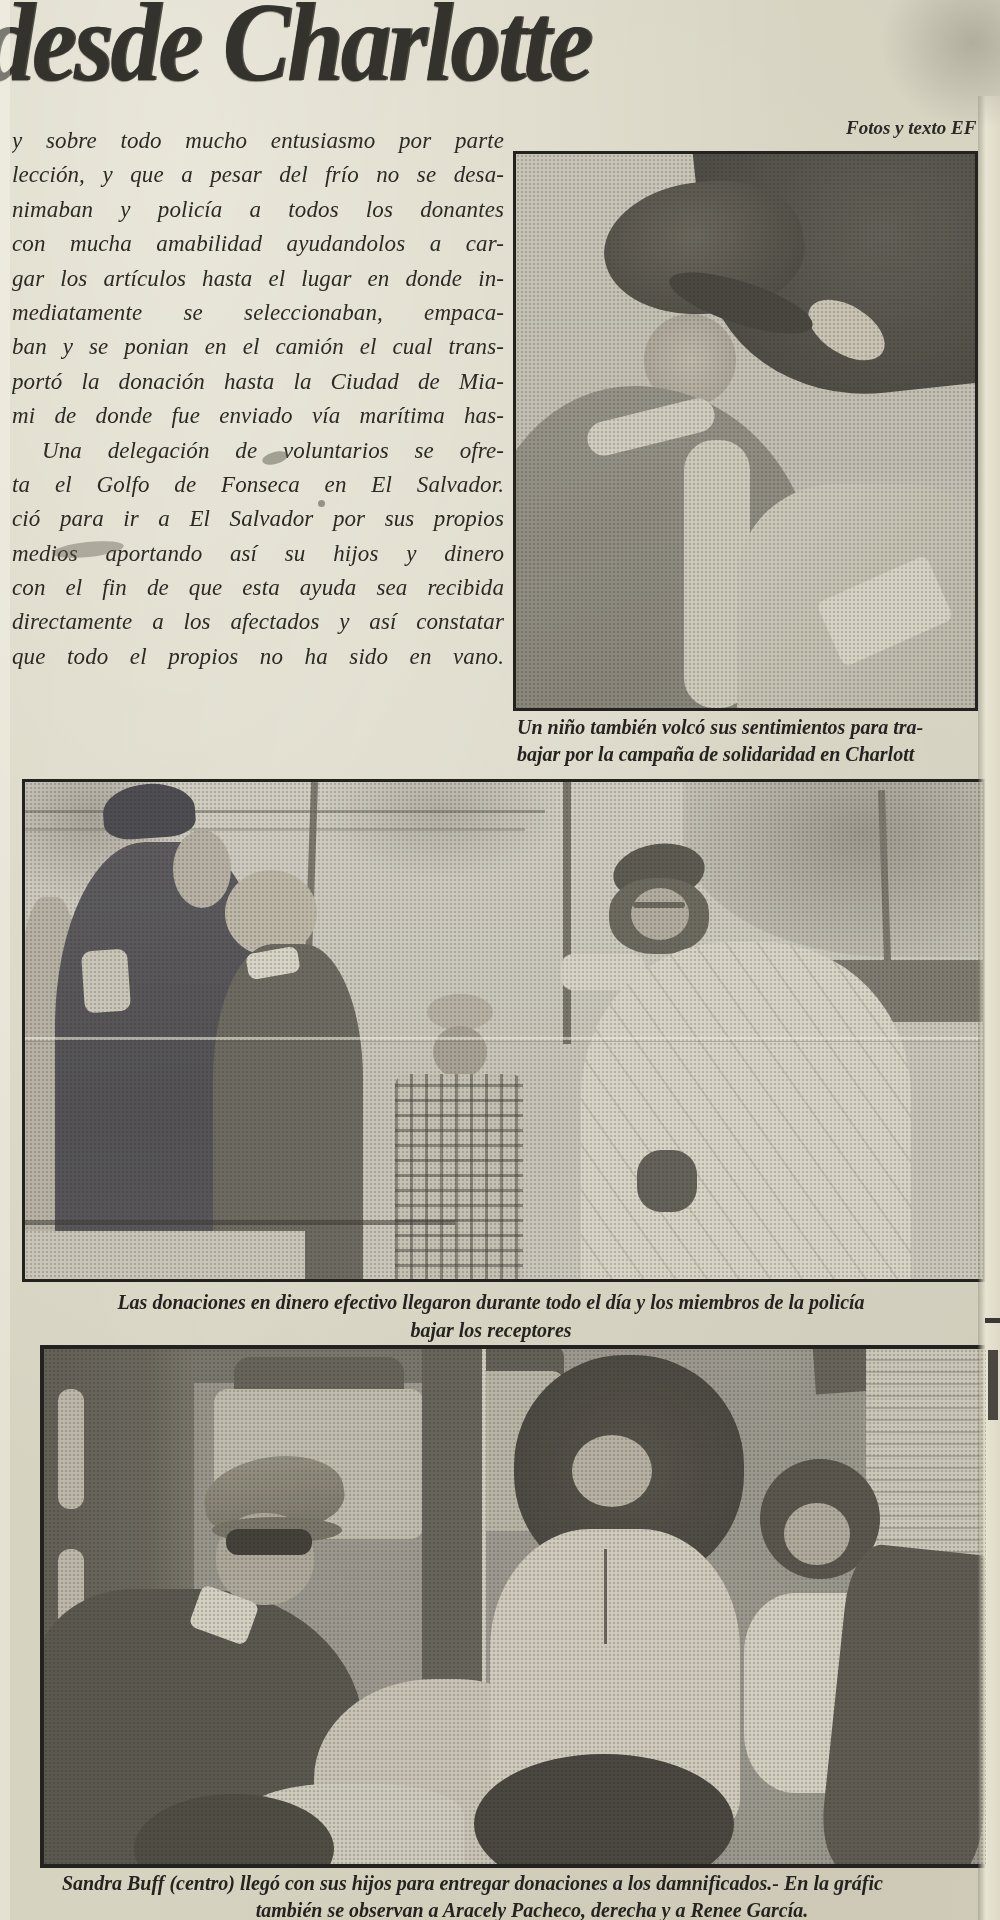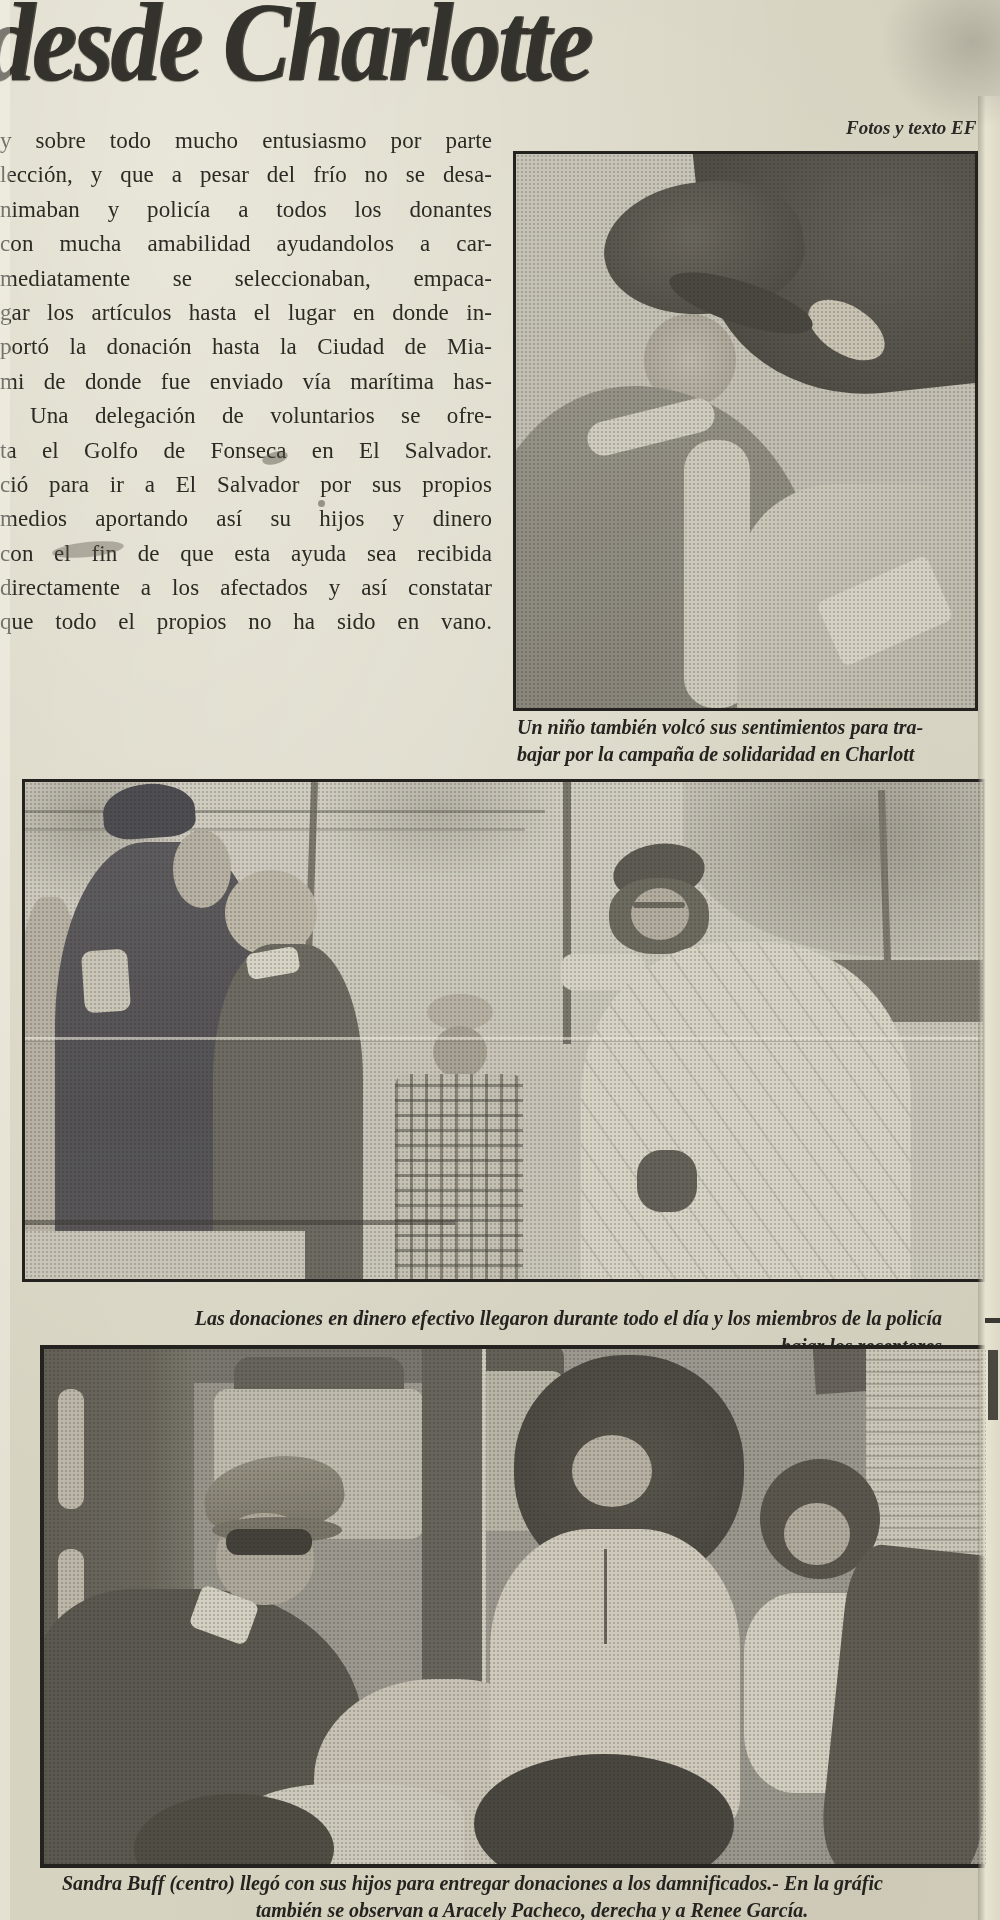--- a/index.html
+++ b/index.html
@@ -22,21 +22,21 @@
     font-size:112px;letter-spacing:-3px;color:#34322c;
     transform:scaleX(0.9);transform-origin:left top;
     text-shadow:2px 0 0 rgba(52,50,44,0.85), 0 1px 1px rgba(52,50,44,0.55);
   }
   .credit{
     position:absolute;left:846px;top:117px;white-space:nowrap;
     font-style:italic;font-weight:bold;font-size:19px;color:#2b2925;
   }
 
   
-  .article{position:absolute;left:0;top:124px;width:492px;color:#2c2a24;}
+  .article{position:absolute;left:12px;top:124px;width:492px;color:#2c2a24;font-style:italic;}
   .aline{
     font-size:23px;line-height:34.4px;height:34.4px;overflow:hidden;
     text-align:justify;text-align-last:justify;letter-spacing:0.1px;
   }
   .aline.indent{text-indent:30px;}
 
   
   .photo{position:absolute;overflow:hidden;border:3px solid #23221e;background:#c2bfb4;}
   .photo .blob{position:absolute;}
   .ht::after{
@@ -148,21 +148,21 @@
   .p3-white-r{left:700px;top:244px;width:170px;height:200px;background:#d2cec1;border-radius:30%;}
   .p3-arm-r{left:790px;top:200px;width:160px;height:330px;background:#4c4943;border-radius:20%;transform:rotate(6deg);}
   .p3-head-b1{left:430px;bottom:-30px;width:260px;height:140px;background:#33312c;border-radius:50%;}
   .p3-head-b2{left:90px;bottom:-40px;width:200px;height:110px;background:#3a3832;border-radius:50%;}
   .p3-table{left:200px;bottom:0;width:220px;height:80px;background:#ccc9bc;border-radius:40% 40% 0 0;}
 
   
   .cap{position:absolute;font-weight:bold;color:#25231f;font-size:20px;}
   .cap .cline{white-space:nowrap;line-height:27px;font-style:italic;}
   .cap1{left:517px;top:714px;width:483px;}
-  .cap2{left:40px;top:1288px;width:902px;text-align:right;margin-top:16px;}
+  .cap2{left:40px;top:1288px;width:902px;text-align:center;}
   .cap2 .cline{white-space:normal;line-height:28px;}
   .cap3{left:62px;top:1870px;width:940px;}
   .cap3 .cline2{text-align:center;white-space:nowrap;}
 
   
   .fold-strip{left:978px;top:96px;width:22px;height:1824px;
     background:linear-gradient(90deg, rgba(90,85,70,0.25), #e8e4d2 35%, #ded9c7);}
   .stain-tr{left:880px;top:-45px;width:185px;height:175px;border-radius:50%;
     background:radial-gradient(rgba(140,137,124,0.5), transparent 70%);}
   .edge-l{left:0;top:0;width:10px;height:100%;background:rgba(255,253,244,0.35);}
@@ -178,22 +178,23 @@
 <div class="page">
 
   <div class="headline">desde Charlotte</div>
   <div class="credit">Fotos y texto EF</div>
 
   <div class="article">
     <div class="aline">y sobre todo mucho entusiasmo por parte</div>
     <div class="aline">lección, y que a pesar del frío no se desa-</div>
     <div class="aline">nimaban y policía a todos los donantes</div>
     <div class="aline">con mucha amabilidad ayudandolos a car-</div>
+    <div class="aline">gar los artículos hasta el lugar en donde in-</div>
     <div class="aline">mediatamente se seleccionaban, empaca-</div>
-    <div class="aline">gar los artículos hasta el lugar en donde in-</div>
+    <div class="aline">ban y se ponian en el camión el cual trans-</div>
     <div class="aline">portó la donación hasta la Ciudad de Mia-</div>
     <div class="aline">mi de donde fue enviado vía marítima has-</div>
     <div class="aline indent">Una delegación de voluntarios se ofre-</div>
     <div class="aline">ta el Golfo de Fonseca en El Salvador.</div>
     <div class="aline">ció para ir a El Salvador por sus propios</div>
     <div class="aline">medios aportando así su hijos y dinero</div>
     <div class="aline">con el fin de que esta ayuda sea recibida</div>
     <div class="aline">directamente a los afectados y así constatar</div>
     <div class="aline">que todo el propios no ha sido en vano.</div>
   </div>

